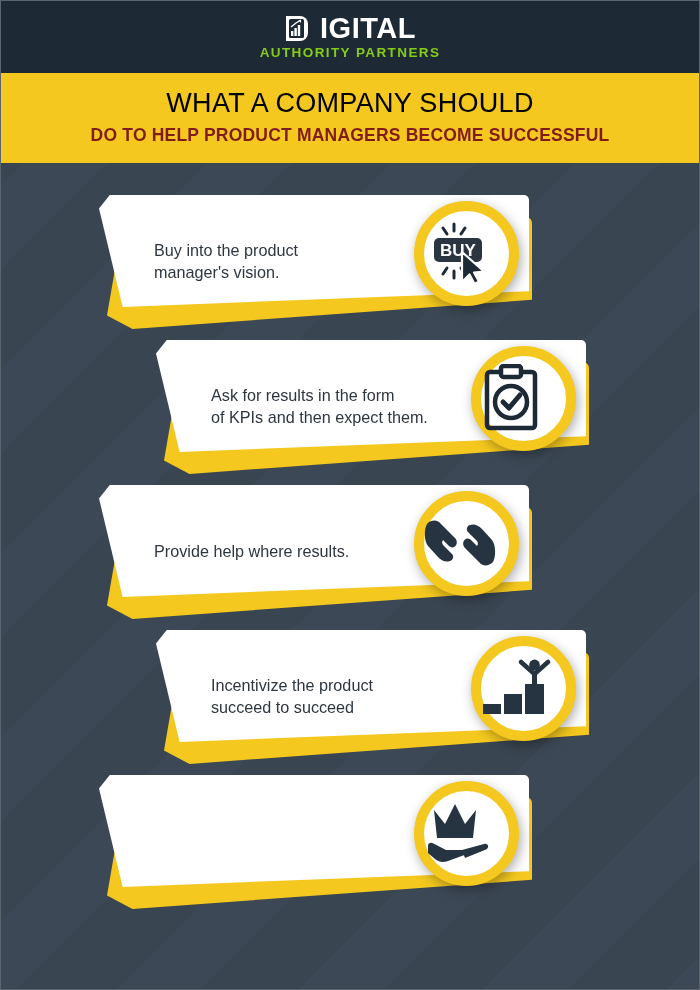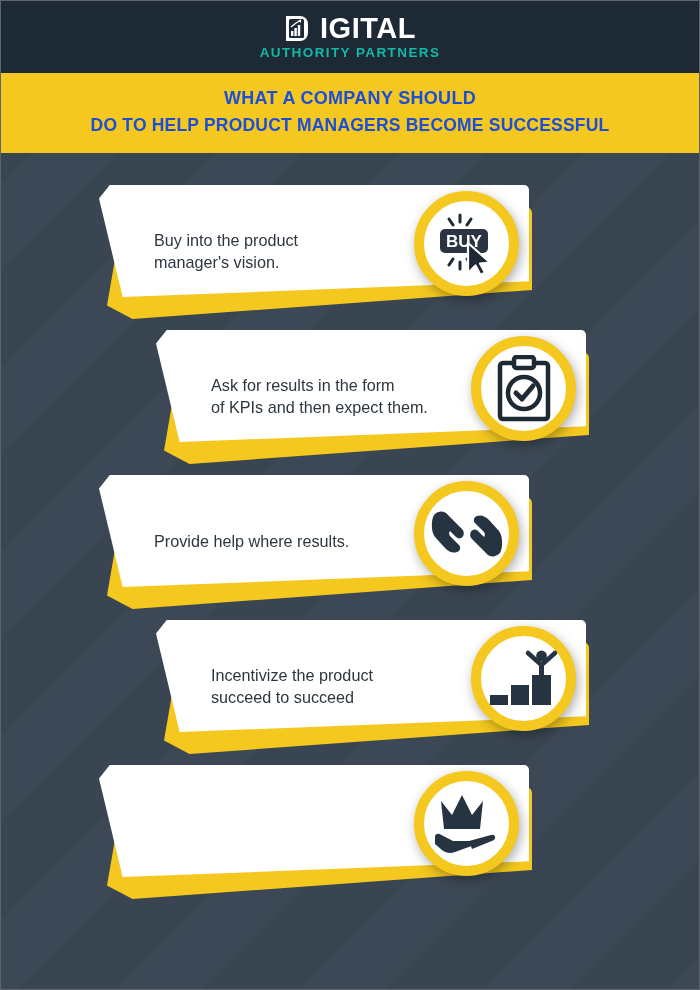--- a/index.html
+++ b/index.html
@@ -69,47 +69,47 @@
 
   .logo-word {
     color: #ffffff;
     font-size: 29px;
     font-weight: bold;
     letter-spacing: 0.5px;
     font-family: "Liberation Sans", sans-serif;
   }
 
   .logo-sub {
-    color: #14b8a6;
+    color: #84cc16;
     font-size: 13.5px;
     font-weight: bold;
     letter-spacing: 1.4px;
     margin-top: 3px;
     font-family: "Liberation Sans", sans-serif;
   }
 
   
   .title-band {
     position: relative;
     z-index: 2;
     background: #f4c81e;
     padding: 16px 20px 18px;
     text-align: center;
   }
 
   .title-line1 {
-    color: #1d4ed8;
-    font-size: 18px;
-    font-weight: bold;
+    color: #000000;
+    font-size: 27px;
+    font-weight: normal;
     letter-spacing: 0.3px;
     line-height: 1.1;
   }
 
   .title-line2 {
-    color: #1d4ed8;
+    color: #7f1d1d;
     font-size: 17.5px;
     font-weight: bold;
     letter-spacing: 0.2px;
     margin-top: 7px;
     line-height: 1.1;
   }
 
   
   .items {
     position: relative;
@@ -178,21 +178,21 @@
   .icon-circle {
     position: absolute;
     top: 6px;
     width: 105px;
     height: 105px;
     border-radius: 50%;
     background: #ffffff;
     border: 10px solid #f4c81e;
     display: flex;
     align-items: center;
-    justify-content: center;
+    justify-content: flex-start;
     filter: drop-shadow(2px 4px 6px rgba(0,0,0,0.32));
     z-index: 5;
   }
 
   .item.offset-a .icon-circle { left: 413px; }
   .item.offset-b .icon-circle { left: 470px; }
 
   .icon-circle svg { display: block; }
 
   

